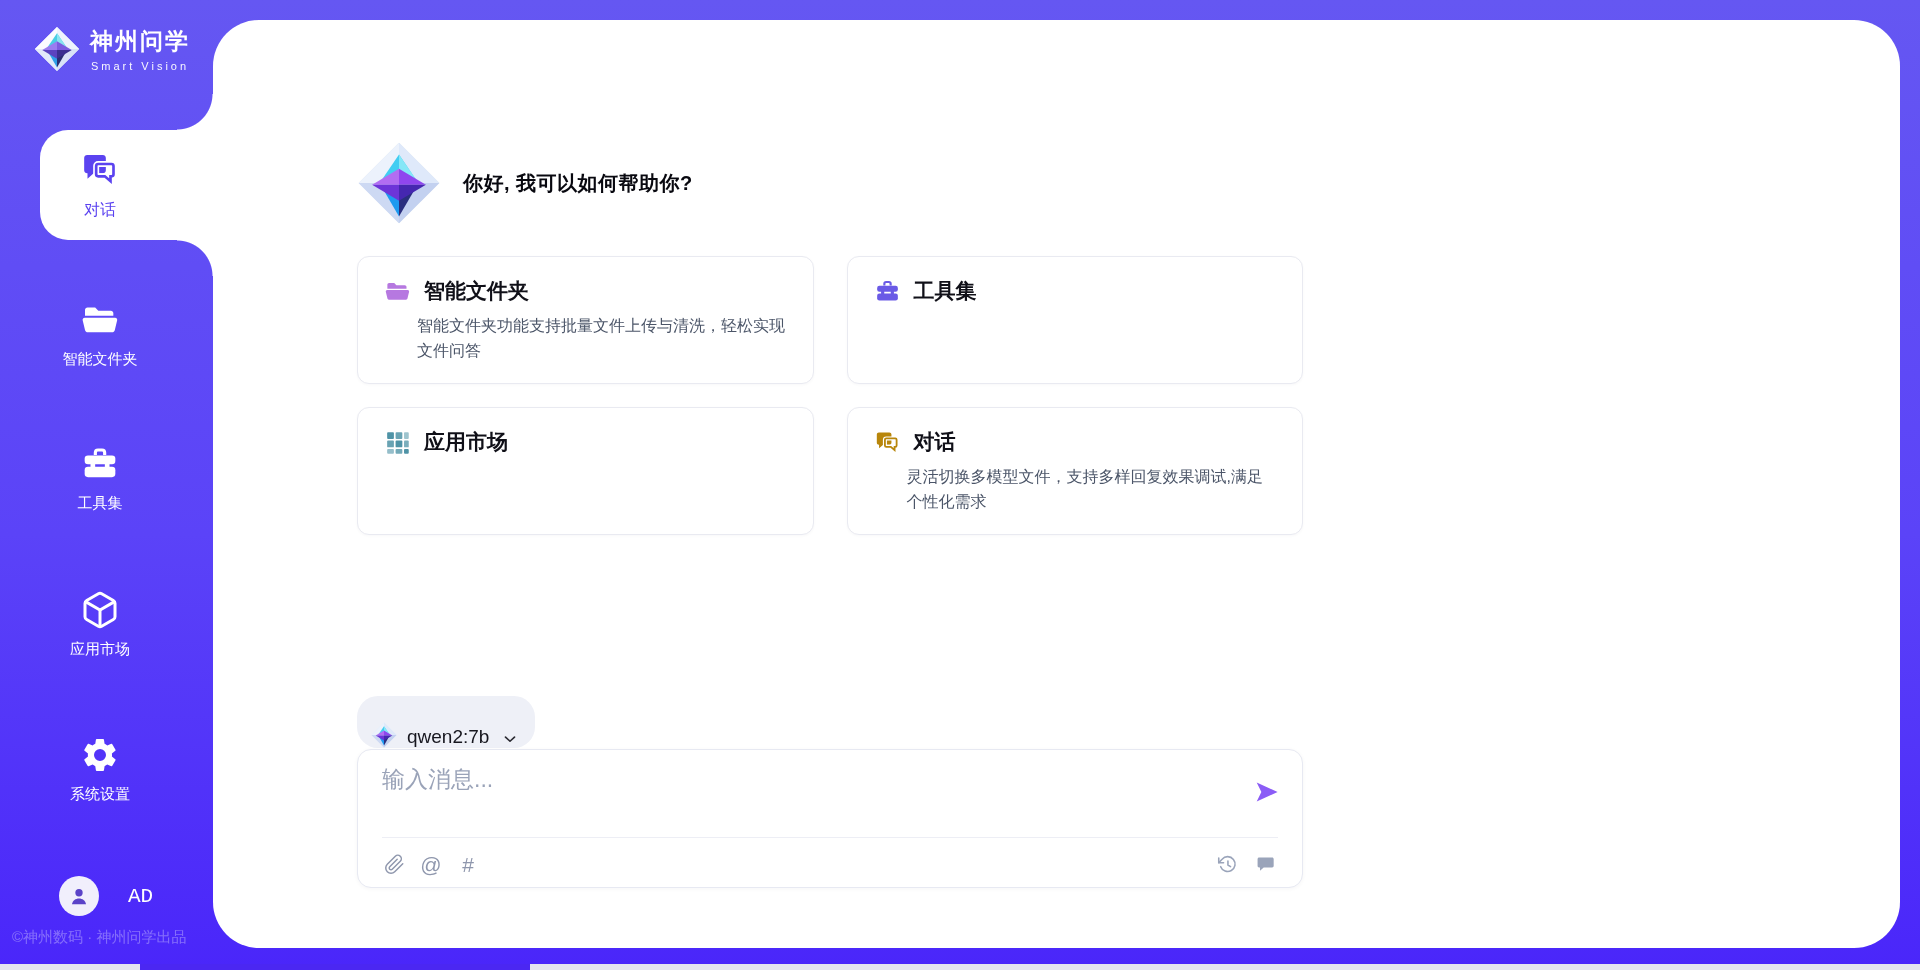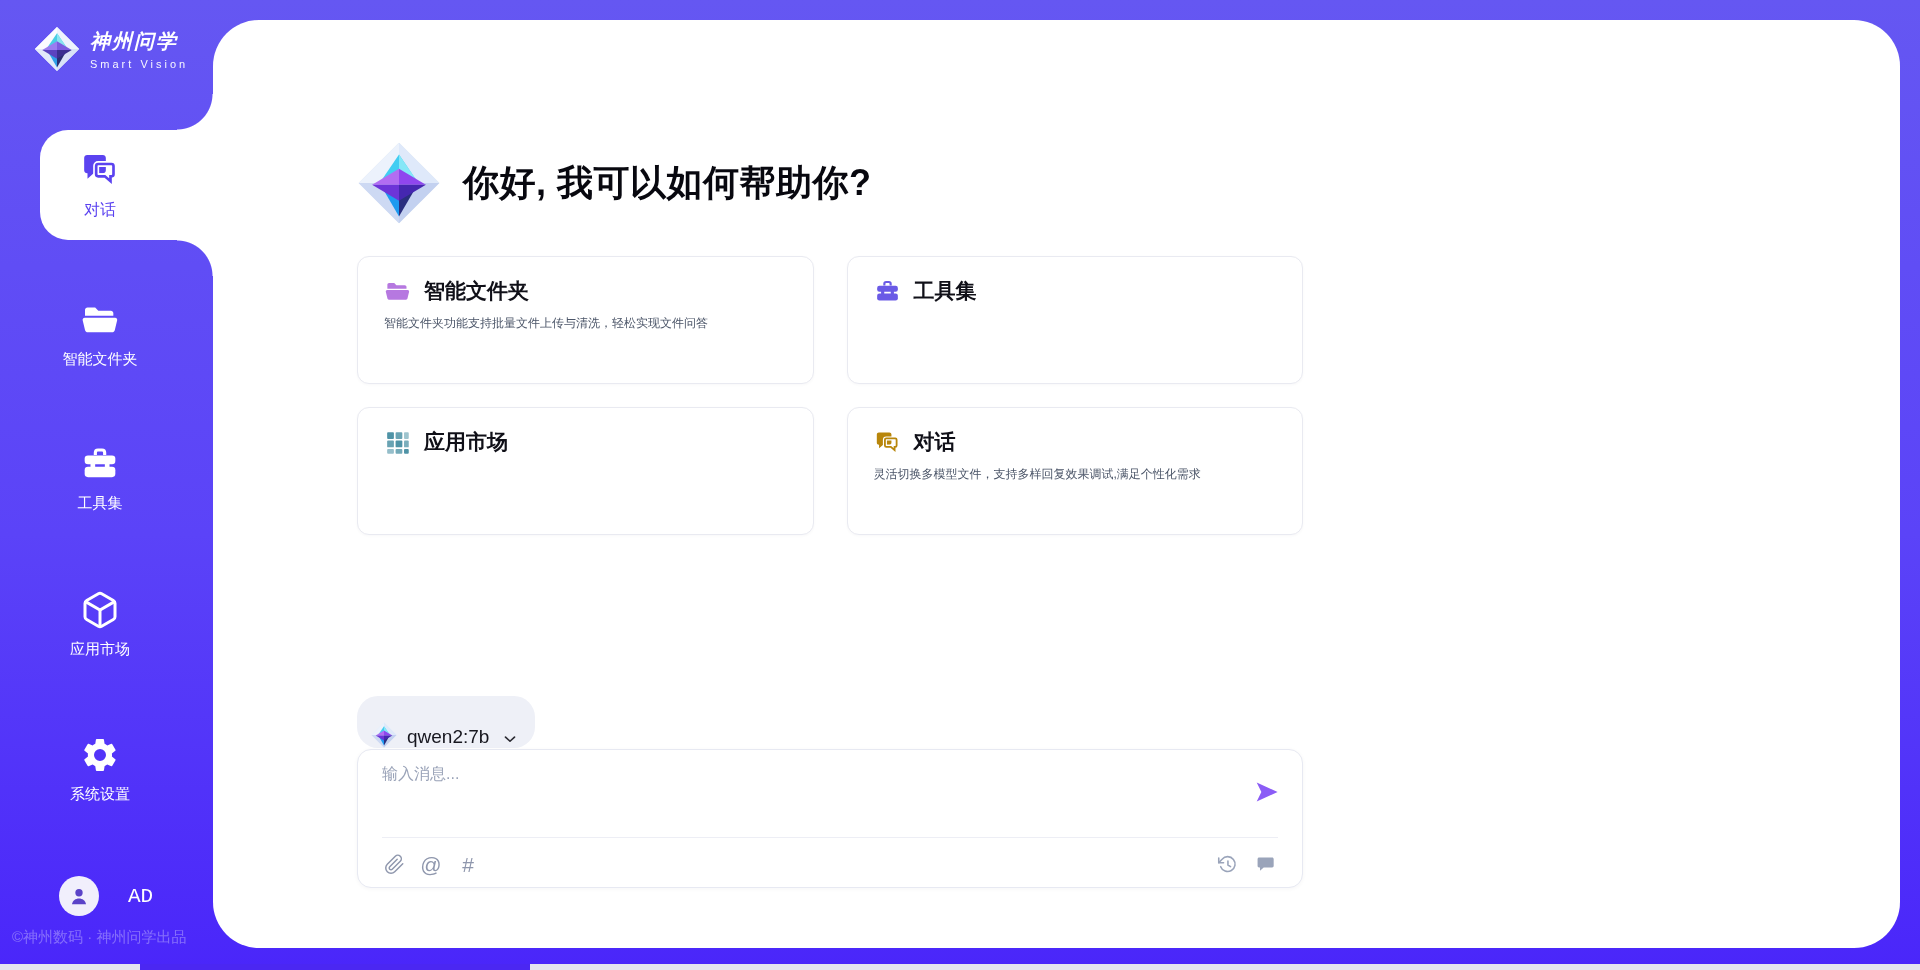--- a/index.html
+++ b/index.html
@@ -9,21 +9,21 @@
   .screen { position:relative; width:1920px; height:970px;
     background:linear-gradient(180deg,#6557f2 0%,#5b43f8 55%,#4a26fa 100%); overflow:hidden; }
 
   
   .panel { position:absolute; left:213px; top:20px; width:1687px; height:928px;
     background:#ffffff; border-radius:46px; }
 
   
   .brand { position:absolute; left:34px; top:26px; display:flex; align-items:center; gap:10px; }
   .brand-text { display:flex; flex-direction:column; color:#fff; }
-  .brand-name { font-size:20px; font-weight:700; letter-spacing:2px;font-style:italic; }
+  .brand-name { font-size:23px; font-weight:700; letter-spacing:2px; }
   .brand-sub { font-size:11px; letter-spacing:3px; margin-top:3px; opacity:.95;text-align:center; }
 
   .nav-tab { position:absolute; left:40px; top:130px; width:173px; height:110px;
     background:#fff; border-radius:28px 0 0 28px; cursor:pointer; }
   .tab-curve { position:absolute; left:177px; width:36px; height:36px; }
   .tab-curve.top { top:94px; background:radial-gradient(circle 36px at 0 0, rgba(0,0,0,0) 35px, #fff 36px); }
   .tab-curve.bottom { top:240px; background:radial-gradient(circle 36px at 0 100%, rgba(0,0,0,0) 35px, #fff 36px); }
   .nav-tab .tab-icon { position:absolute; left:40px; top:20px; width:40px; height:40px; color:#5b43f0; }
   .nav-tab .tab-label { position:absolute; left:0; top:70px; width:120px; text-align:center;
     font-size:16px; color:#5b43f0; }
@@ -39,41 +39,41 @@
   .user-name { color:#fff; font-size:21px; }
 
   .sidebar-footer { position:absolute; left:12px; top:928px; width:210px;
     color:rgba(255,255,255,.32); font-size:15px; white-space:nowrap; }
 
   
   .content { position:absolute; left:357px; top:0; width:946px; height:100%; }
 
   .greeting-row { position:absolute; left:0; top:140px; height:86px; display:flex; align-items:center; gap:22px; }
   .greeting-logo { width:84px; height:84px; }
-  .greeting-text { font-size:36px; font-weight:800; color:#08080f; letter-spacing:.5px; }
+  .greeting-text { font-size:20px; font-weight:800; color:#08080f; letter-spacing:.5px; }
 
   .cards { position:absolute; left:0; top:256px; width:946px; display:grid;
     grid-template-columns:1fr 1fr; grid-template-rows:128px 128px; column-gap:33px; row-gap:23px; }
   .card { background:#fff; border:1px solid #e9eaf1; border-radius:12px; padding:20px 26px;
     cursor:pointer; box-shadow:0 1px 3px rgba(25,25,70,.03); }
   .card-head { display:flex; align-items:center; gap:13px; margin-bottom:9px; }
   .card-icon { width:27px; height:27px; flex:0 0 auto; }
   .card-title { font-size:21px; font-weight:700; color:#101018; }
-  .card-desc { font-size:12px; color:#4b5568; line-height:1.55; }
+  .card-desc { font-size:16px; color:#4b5568; line-height:1.55;margin-left:33px; }
 
   .model-pill { position:absolute; left:0; top:696px; height:52px; display:inline-flex;
     align-items:flex-end; gap:10px; padding:0 16px 0 14px; background:#eef0f7; border-radius:21px; cursor:pointer; }
   .model-pill .pill-logo { width:26px; height:26px; }
   .model-name { font-size:19px; color:#17171f; }
   .pill-chevron { width:18px; height:18px; color:#2b2b33; margin-left:2px; }
 
   .composer { position:absolute; left:0; top:749px; width:946px; height:139px; background:#fff;
     border:1px solid #e7e9f2; border-radius:14px; box-shadow:0 1px 4px rgba(20,20,60,.04); }
   .composer textarea { position:absolute; left:24px; top:14px; width:840px; height:66px;
-    border:none; outline:none; resize:none; font-family:Liberation Sans, sans-serif; font-size:16px; color:#2a2a33; background:transparent; }
+    border:none; outline:none; resize:none; font-family:Liberation Sans, sans-serif; font-size:23px; color:#2a2a33; background:transparent; }
   .composer textarea::placeholder { color:#9aa3b8; }
   .send-btn { position:absolute; right:20px; top:28px; width:30px; height:30px; border:none;
     background:transparent; cursor:pointer; }
   .send-btn svg { width:26px; height:26px; }
   .composer-divider { position:absolute; left:24px; right:24px; top:87px; height:1px; background:#edeef5; }
   .composer-tools { position:absolute; left:24px; right:24px; top:98px; height:32px;
     display:flex; align-items:center; }
   .tool { width:24px; height:26px; display:flex; align-items:center; justify-content:center;
     color:#8f97ad; cursor:pointer; margin-right:13px; }
   .tool svg { width:21px; height:21px; }

